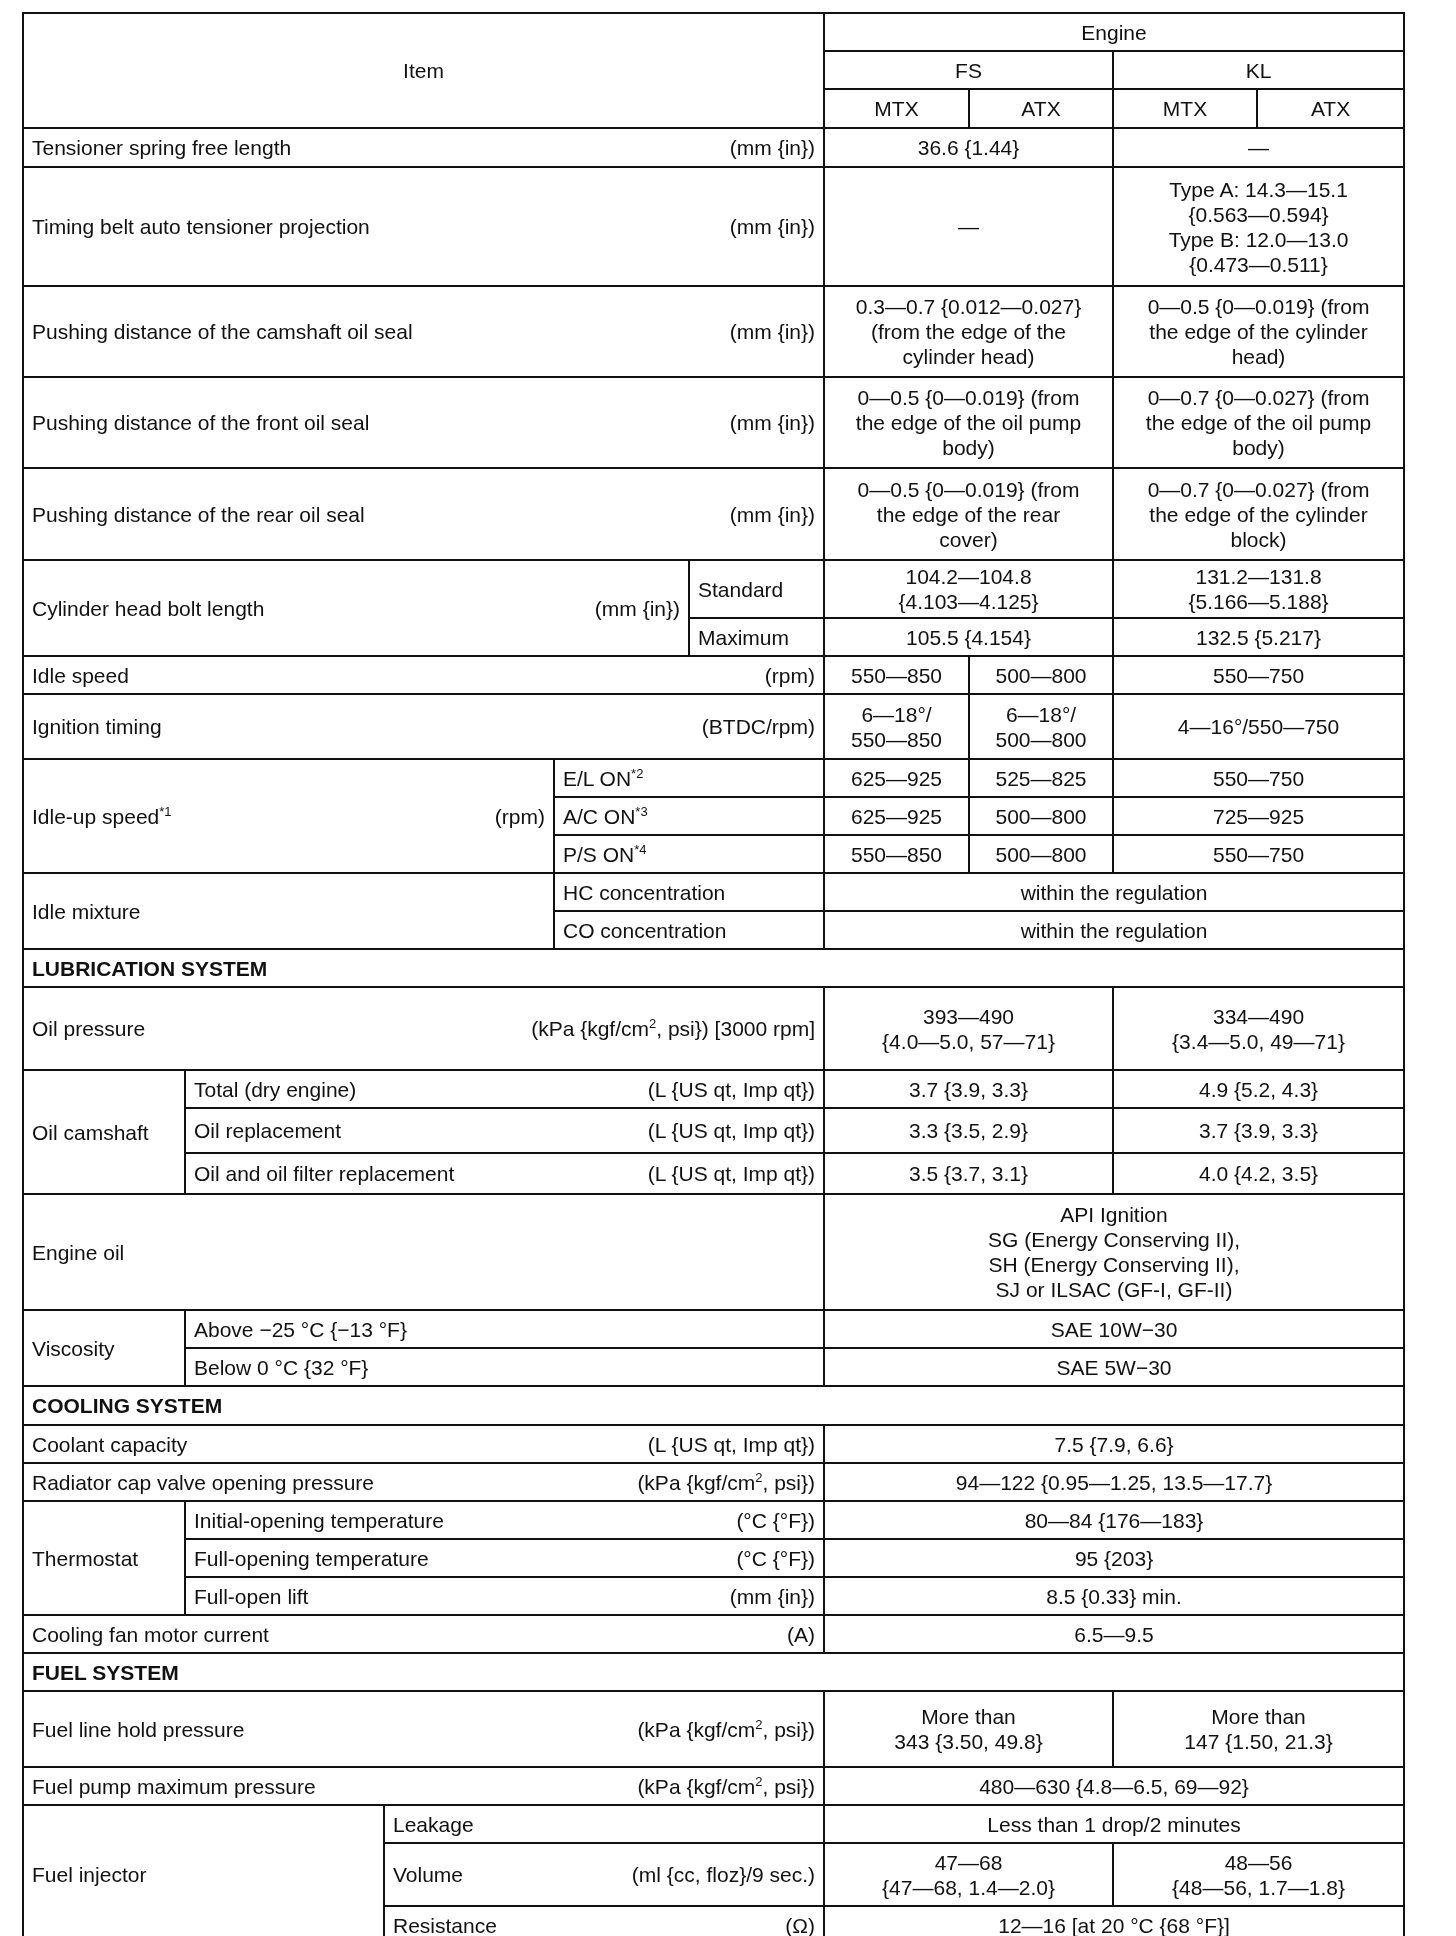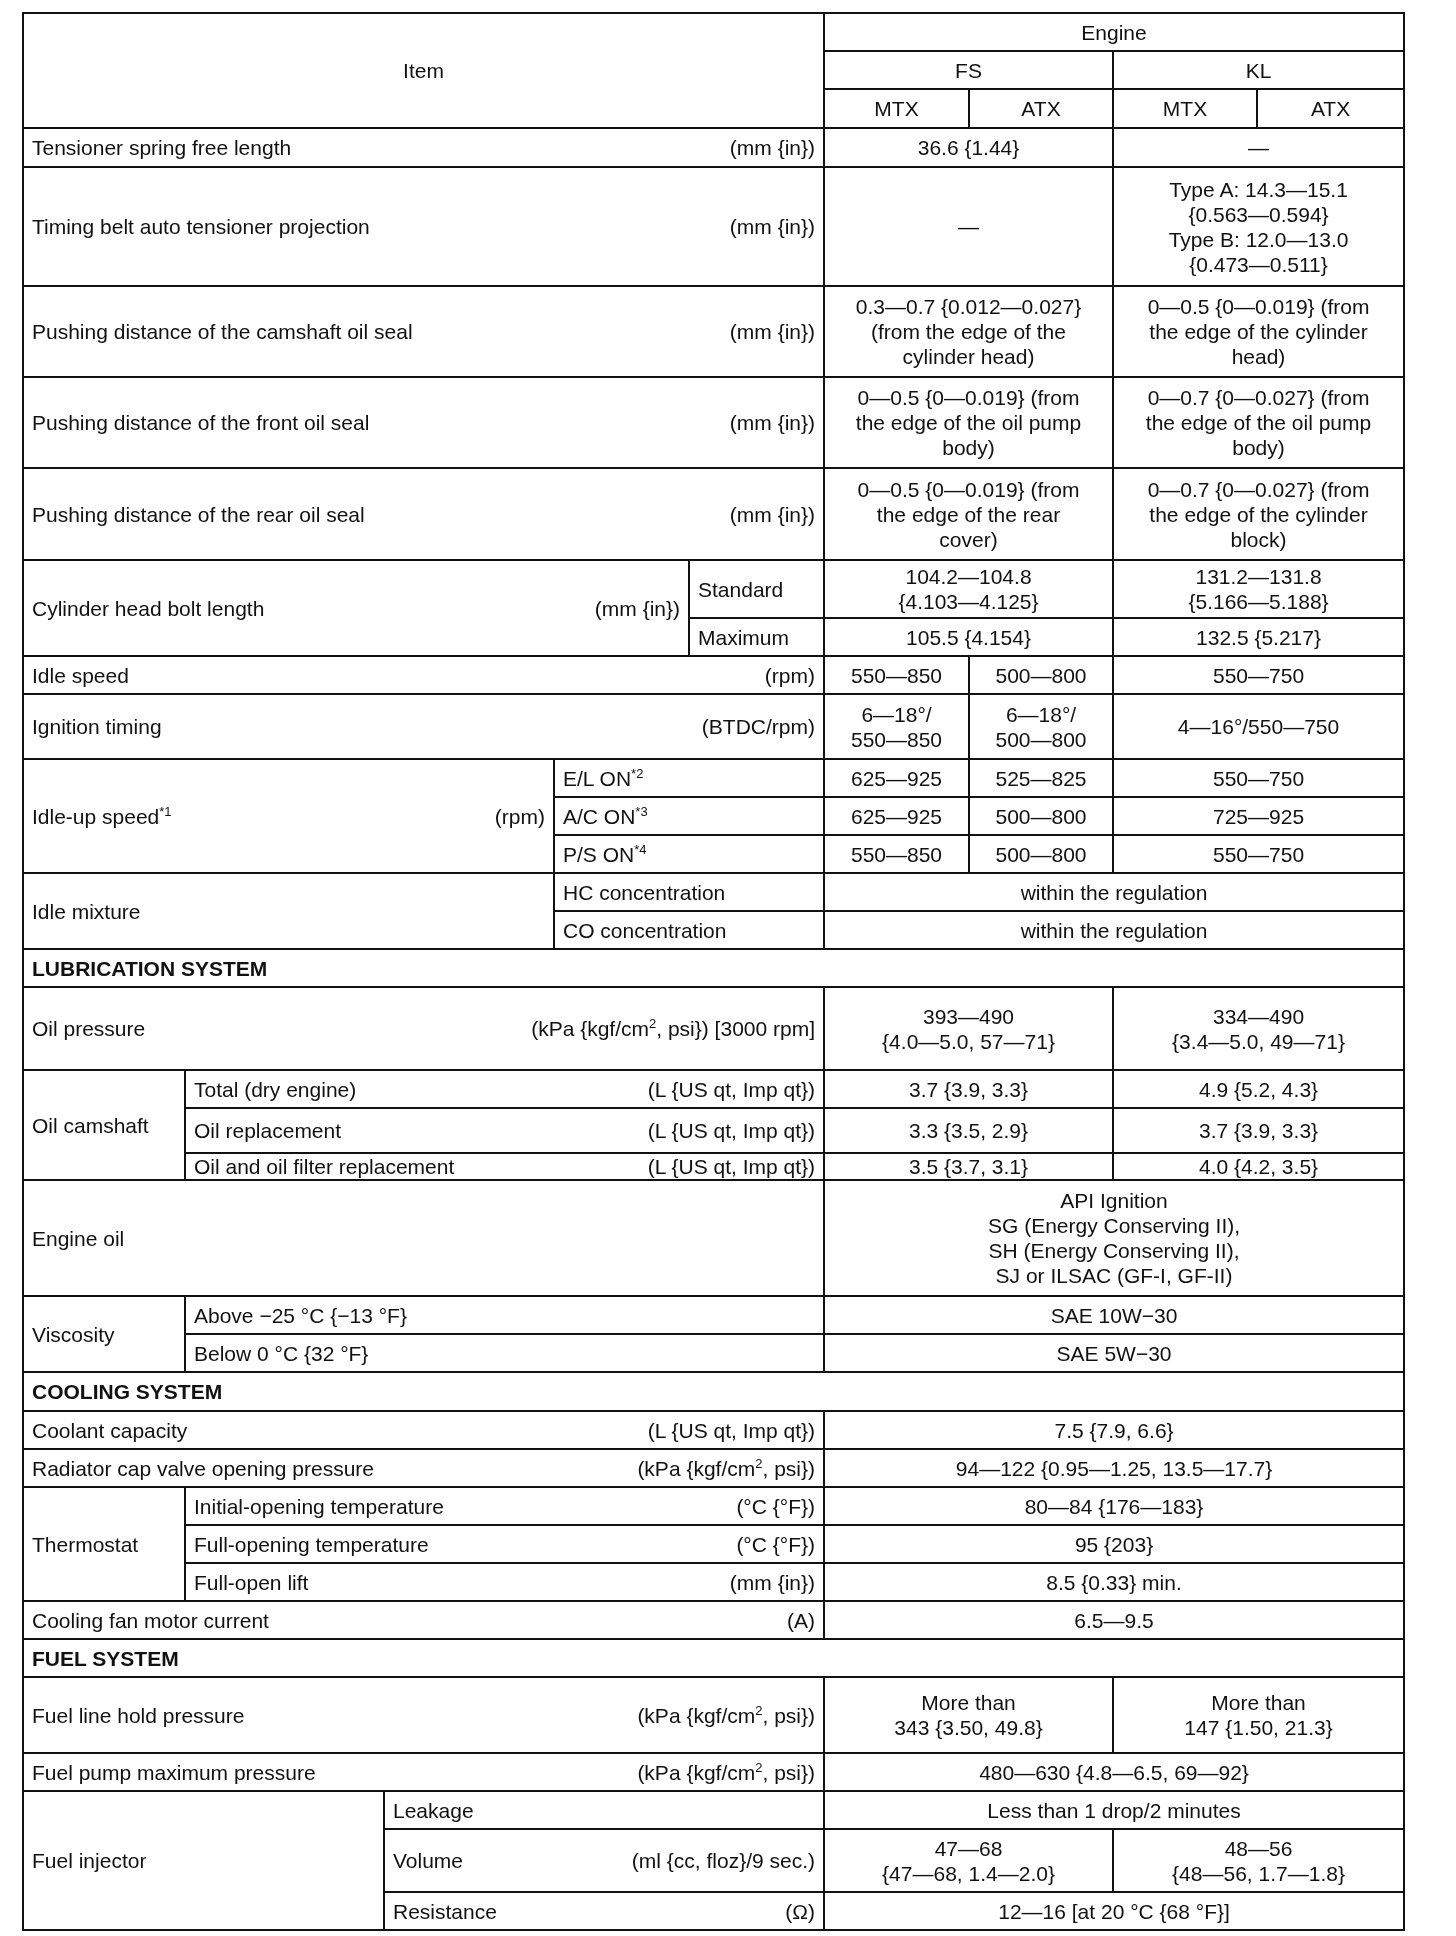--- a/index.html
+++ b/index.html
@@ -252,21 +252,21 @@
   <tr style="height:45px">
     <td colspan="4">
           <div class="lbl">
             <span>Oil replacement</span>
             <span class="unit">(L {US qt, Imp qt})</span>
           </div>
         </td>
     <td colspan="2" class="c">3.3 {3.5, 2.9}</td>
     <td colspan="2" class="c">3.7 {3.9, 3.3}</td>
   </tr>
-  <tr style="height:27px">
+  <tr style="height:41px">
     <td colspan="4">
           <div class="lbl">
             <span>Oil and oil filter replacement</span>
             <span class="unit">(L {US qt, Imp qt})</span>
           </div>
         </td>
     <td colspan="2" class="c">3.5 {3.7, 3.1}</td>
     <td colspan="2" class="c">4.0 {4.2, 3.5}</td>
   </tr>
   <tr style="height:116px">

